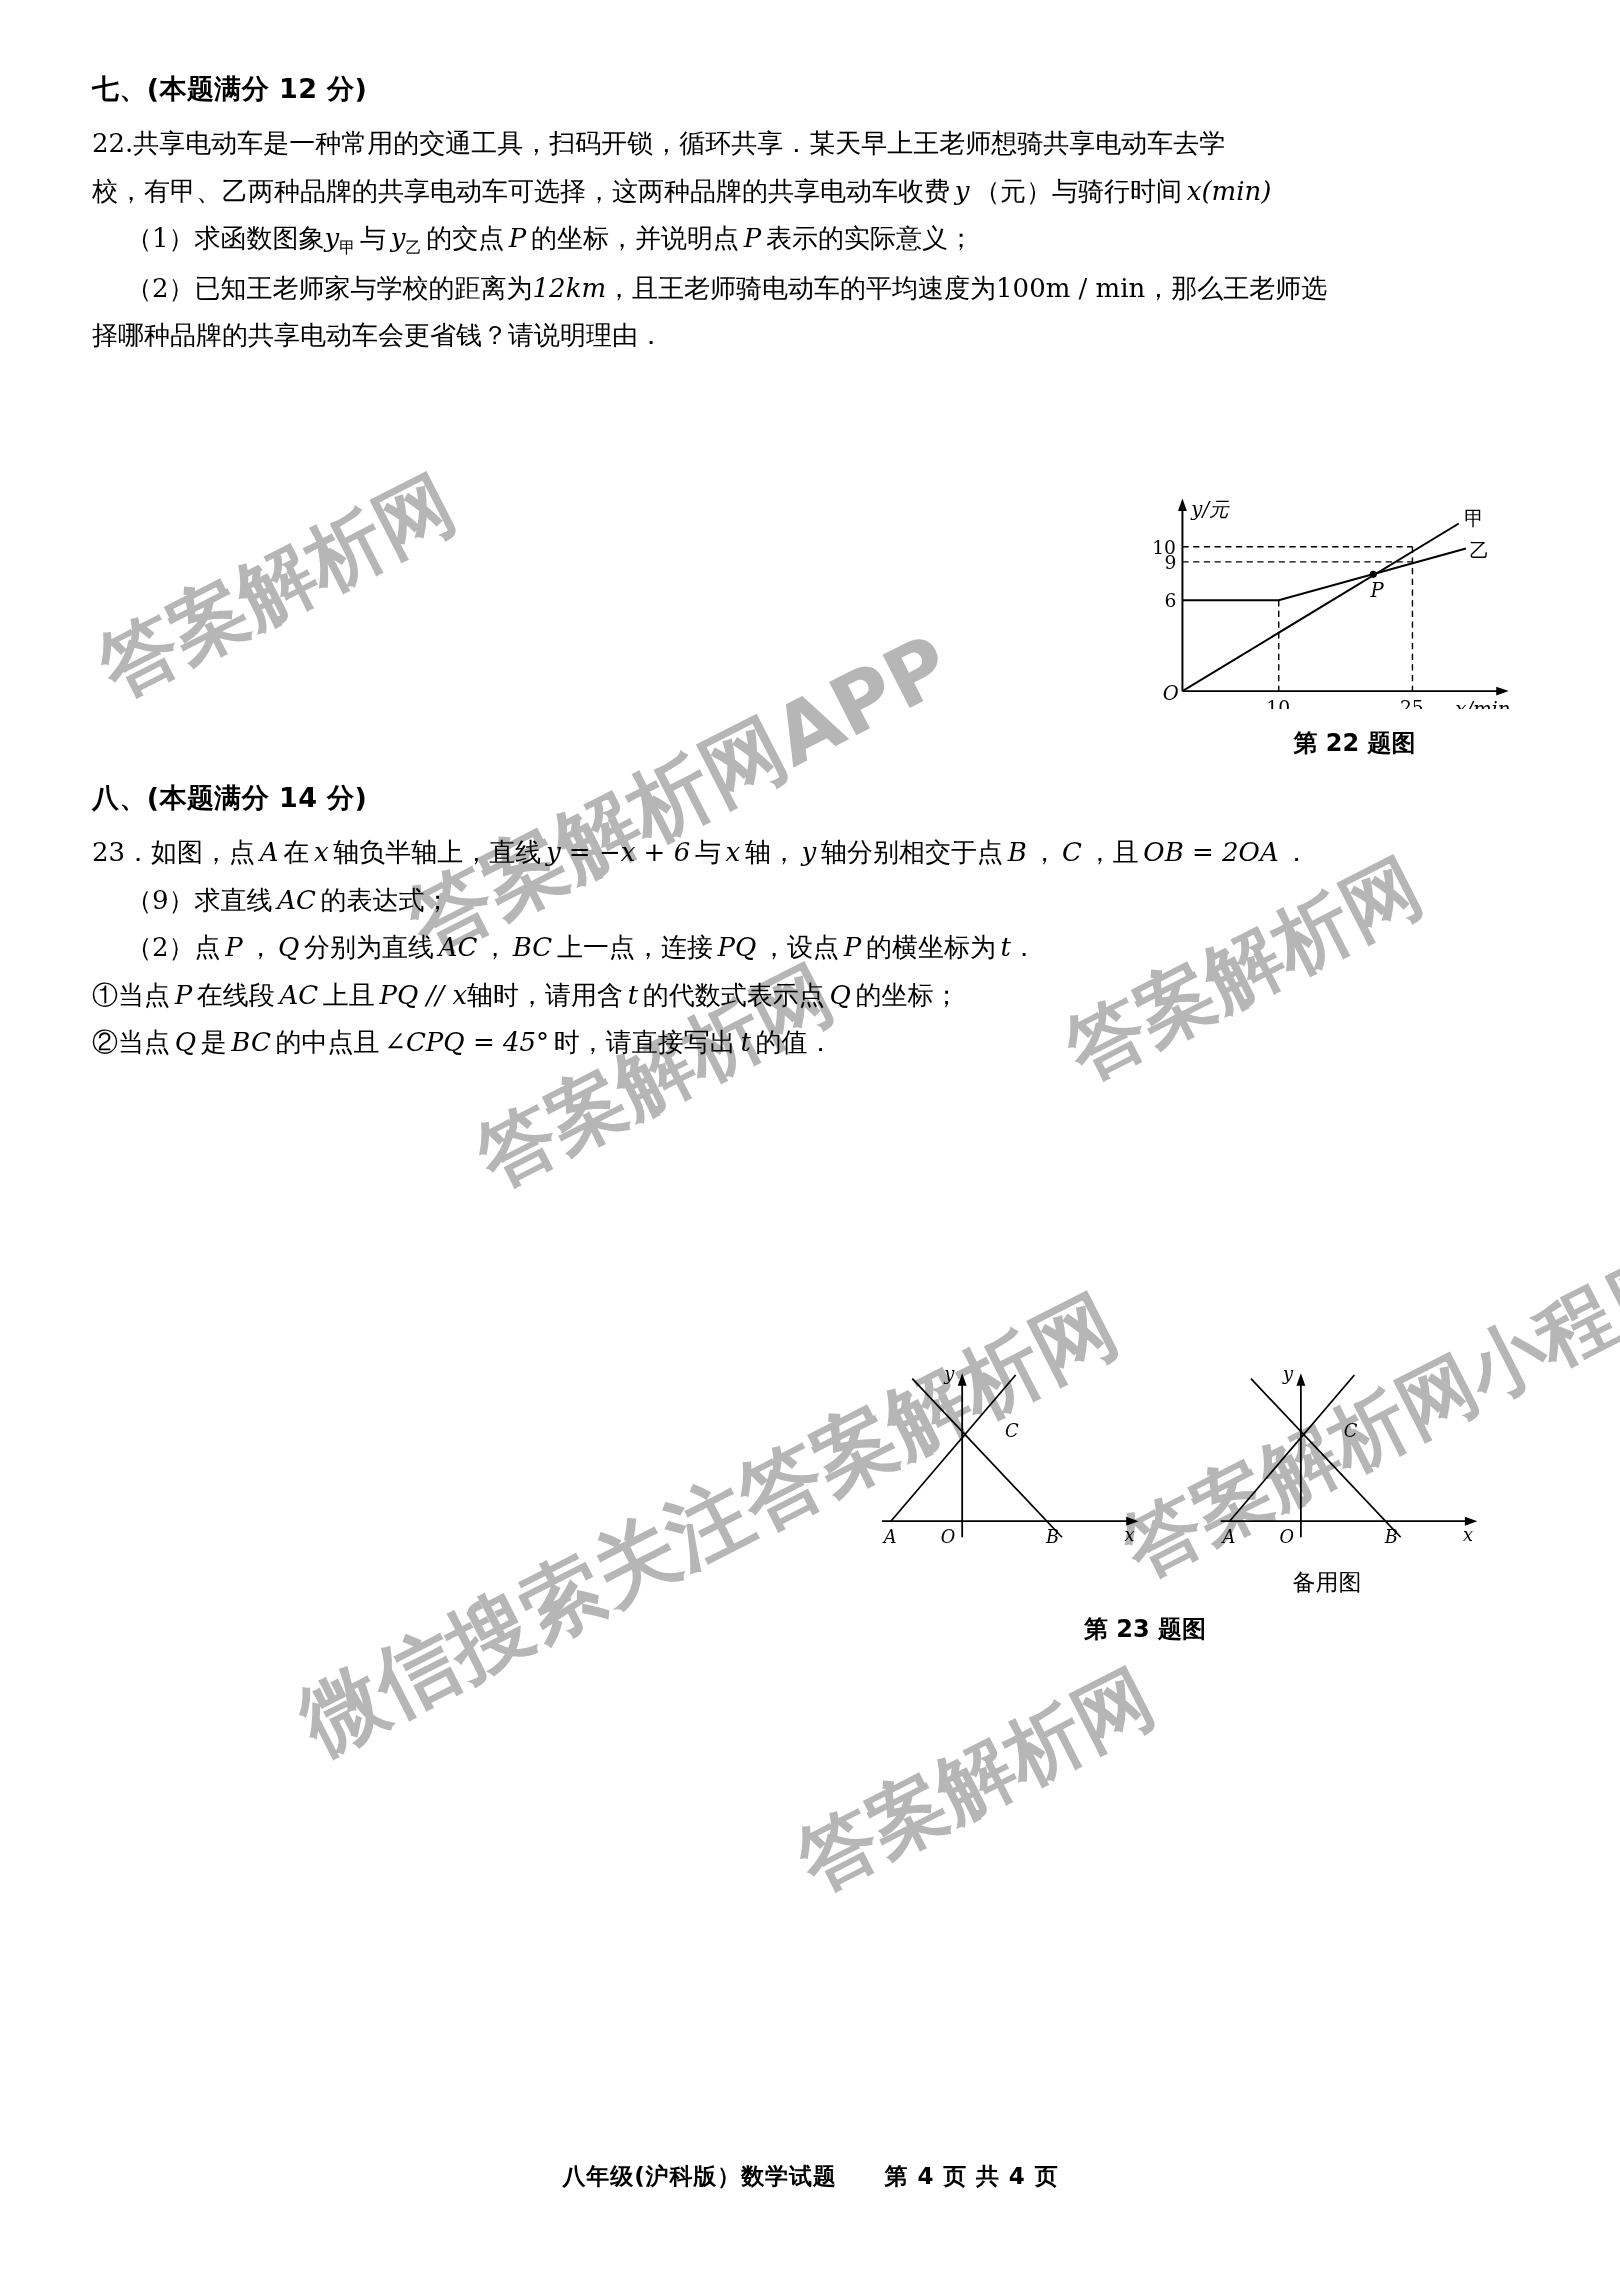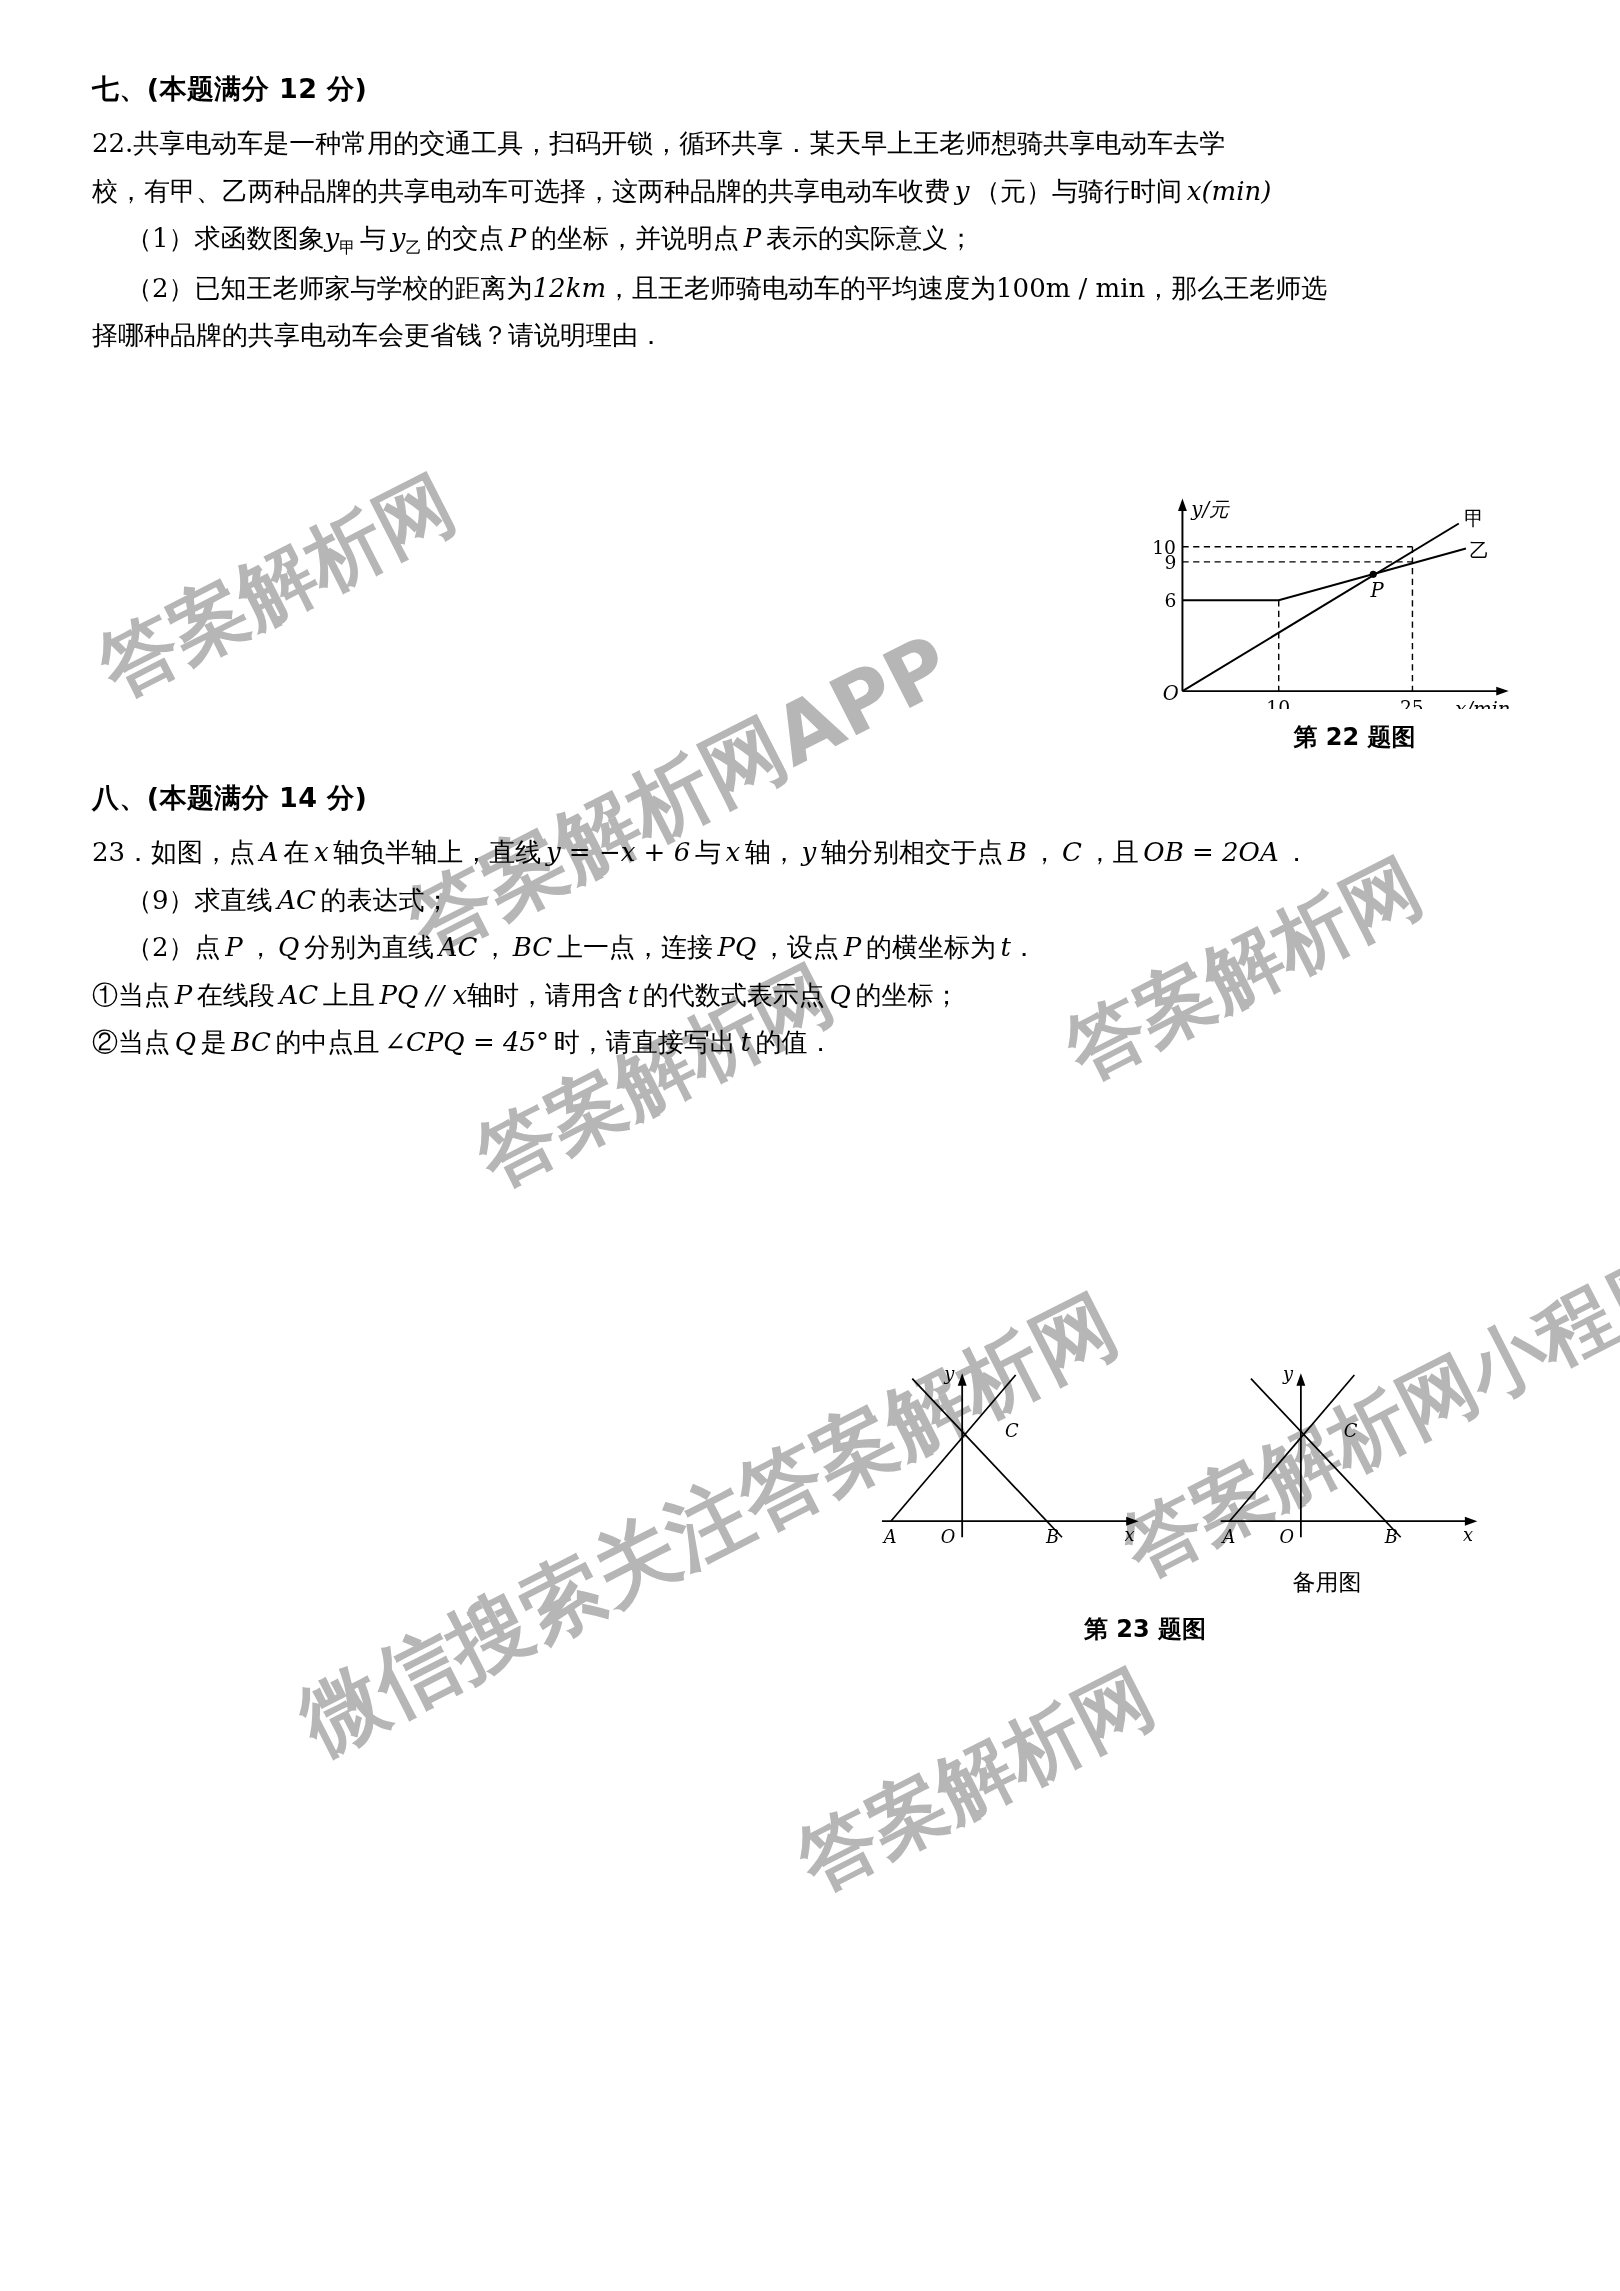--- a/index.html
+++ b/index.html
@@ -56,21 +56,21 @@
     position: absolute;
     left: 1145px;
     top: 486px;
     width: 419px;
   }
   .fig-cap {
     font-family: "DejaVu Sans", "Liberation Sans", sans-serif;
     font-weight: bold;
     font-size: 24px;
     text-align: center;
-    margin-top: 9px;
+    margin-top: 15px;
   }
 
   
   .fig23-wrap {
     position: absolute;
     left: 873px;
     top: 1359px;
     width: 624px;
   }
   .fig23-sub {
@@ -254,15 +254,20 @@
         <text x="574" y="206" font-size="20" font-style="italic" font-family="DejaVu Serif, serif">B</text>
       </g>
     </svg>
 
     <div style="position:relative;height:30px">
       <div class="fig23-sub" style="position:absolute;left:374px;top:0;width:160px">备用图</div>
     </div>
     <div class="fig-cap" style="margin-top:16px;margin-left:-80px">第 23 题图</div>
   </div>
 
+  <div class="footer">
+    <span>八年级(沪科版）数学试题</span>
+    <span style="display:inline-block;width:30px"></span>
+    <span>第 4 页 共 4 页</span>
+  </div>
 
 </div>
 
 
 </body></html>

